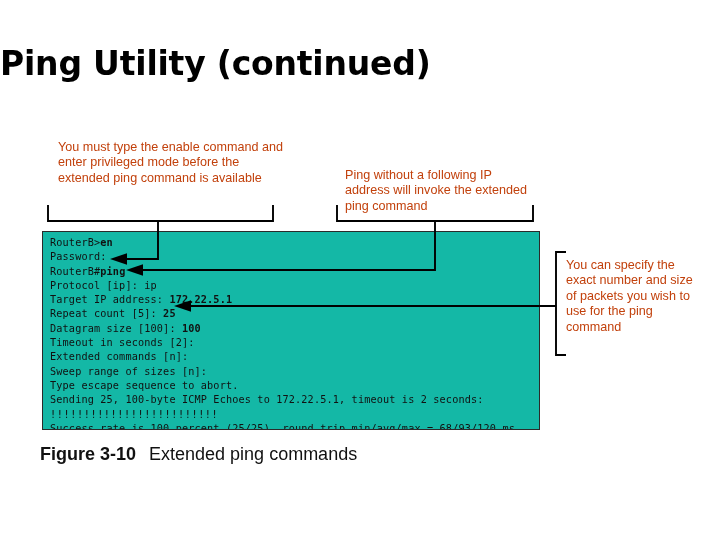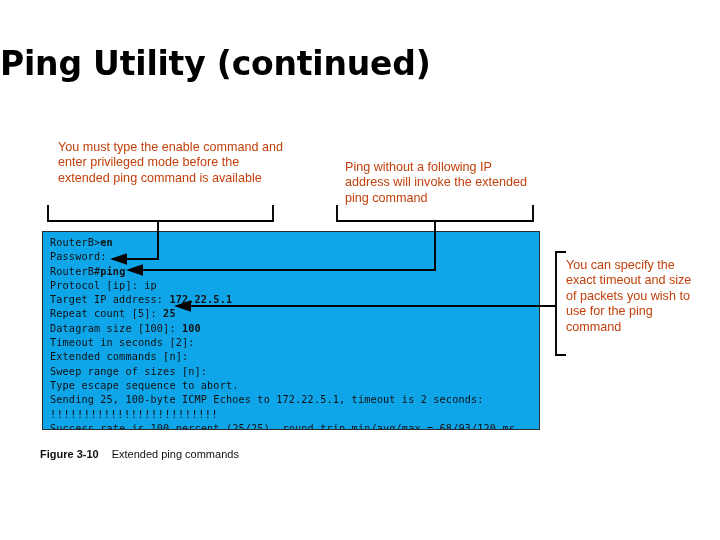--- a/index.html
+++ b/index.html
@@ -55,21 +55,21 @@
     color: #c2410c;
     white-space: pre-line;
   }
   #callout-enable {
     left: 58px;
     top: 140px;
     width: 230px;
   }
   #callout-pingip {
     left: 345px;
-    top: 160px;
+    top: 168px;
     width: 195px;
   }
   #callout-packets {
     left: 566px;
     top: 258px;
     width: 132px;
   }
 
   
   #leaders {
@@ -81,21 +81,21 @@
     pointer-events: none;
   }
 
   
   #console-box {
     position: absolute;
     left: 42px;
     top: 231px;
     width: 498px;
     height: 199px;
-    background: #0ea5e9;
+    background: #14b8a6;
     border: 1px solid #2b2b2b;
     box-sizing: border-box;
     overflow: hidden;
   }
   #console-lines {
     position: absolute;
     left: 7px;
     top: 4px;
     font-family: "DejaVu Sans Mono", "Liberation Mono", monospace;
     font-size: 10.2px;
@@ -114,21 +114,21 @@
   #console-lines .bangs {
     letter-spacing: 0.6px;
   }
 
   
   #figure-caption {
     position: absolute;
     left: 40px;
     top: 444px;
     font-family: "Liberation Sans", sans-serif;
-    font-size: 11px;
+    font-size: 18px;
     line-height: 20px;
     color: #111111;
     white-space: nowrap;
   }
   #figure-caption .cap-label {
     font-weight: bold;
     margin-right: 13px;
   }
   #figure-caption .cap-text {
     font-weight: normal;
@@ -140,21 +140,21 @@
 <div id="slide">
 
   <div id="slide-title">Ping Utility (continued)</div>
 
   <div id="figure">
 
     <div class="callout" id="callout-enable">You must type the enable command and enter privileged mode before the extended ping command is available</div>
 
     <div class="callout" id="callout-pingip">Ping without a following IP address will invoke the extended ping command</div>
 
-    <div class="callout" id="callout-packets">You can specify the exact timeout and size of packets you wish to use for the ping command</div>
+    <div class="callout" id="callout-packets">You can specify the exact number and size of packets you wish to use for the ping command</div>
 
     <div id="console-box">
       <div id="console-lines"><div class="line"><span>RouterB&gt;</span><b>en</b></div><div class="line"><span>Password:</span></div><div class="line"><span>RouterB#</span><b>ping</b></div><div class="line"><span>Protocol [ip]: ip</span></div><div class="line"><span>Target IP address: </span><b>172.22.5.1</b></div><div class="line"><span>Repeat count [5]: </span><b>25</b></div><div class="line"><span>Datagram size [100]: </span><b>100</b></div><div class="line"><span>Timeout in seconds [2]:</span></div><div class="line"><span>Extended commands [n]:</span></div><div class="line"><span>Sweep range of sizes [n]:</span></div><div class="line"><span>Type escape sequence to abort.</span></div><div class="line"><span>Sending 25, 100-byte ICMP Echoes to 172.22.5.1, timeout is 2 seconds:</span></div><div class="line"><span class="bangs">!!!!!!!!!!!!!!!!!!!!!!!!!</span></div><div class="line"><span>Success rate is 100 percent (25/25), round-trip min/avg/max = 68/93/120 ms</span></div></div>
     </div>
 
     <svg id="leaders" viewBox="0 0 720 540">
       <g fill="none" stroke="#000000" stroke-width="1.9" stroke-linecap="butt" stroke-linejoin="miter">
 
         <path d="M48,205 L48,221 L273,221 L273,205"></path>
 

